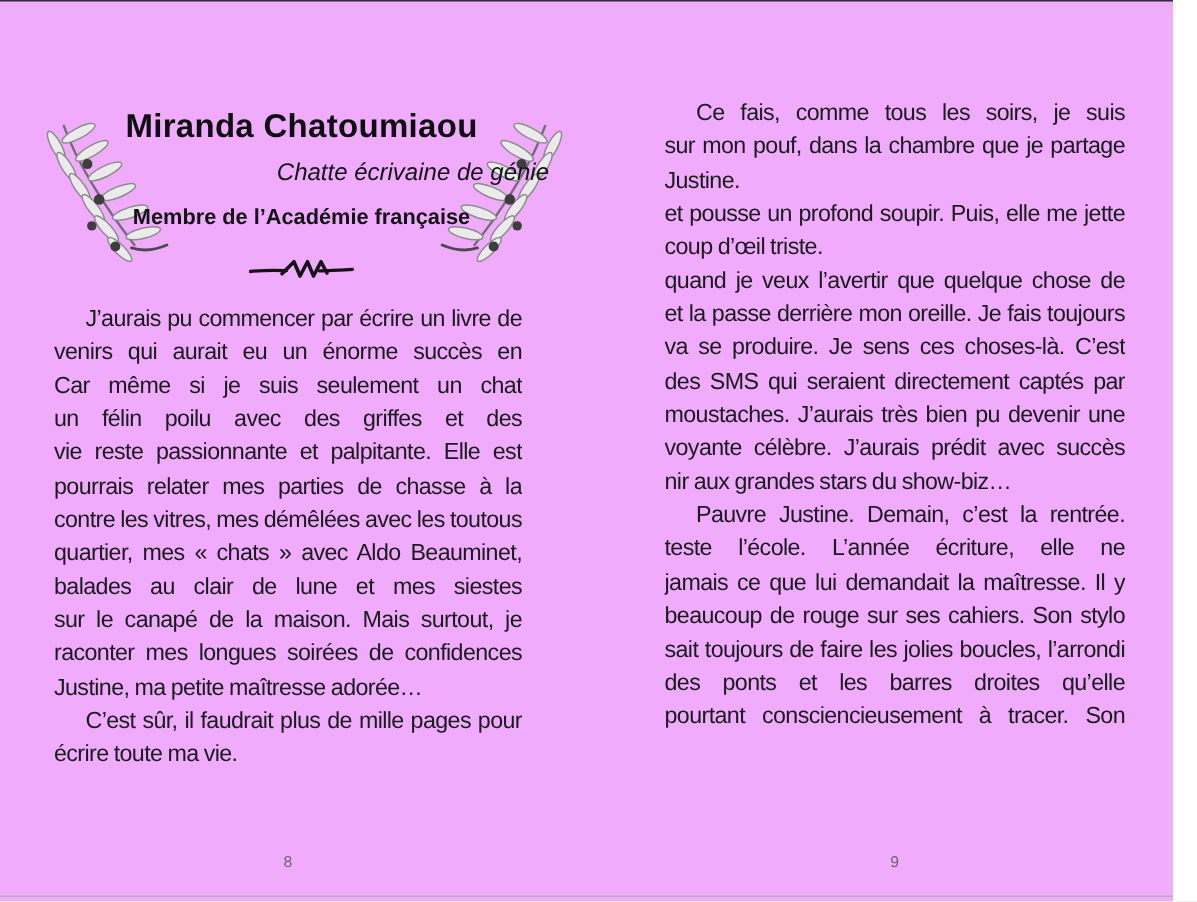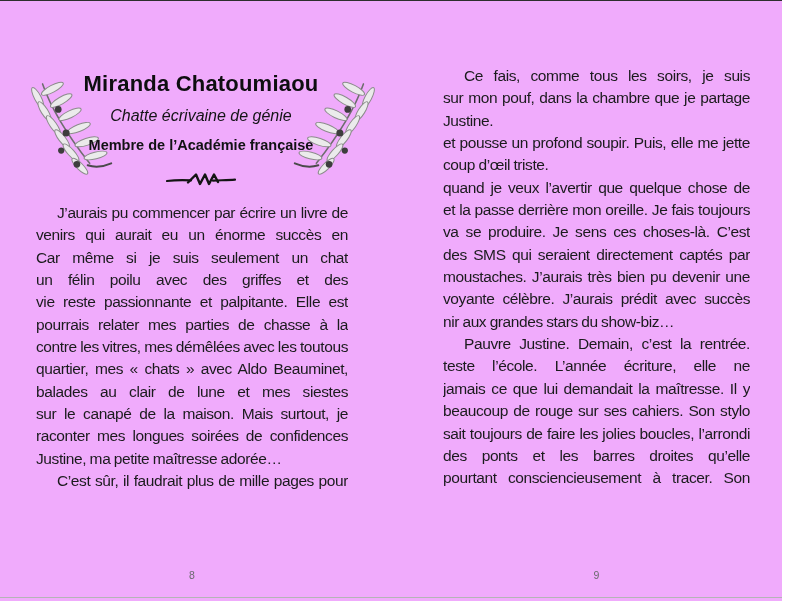--- a/index.html
+++ b/index.html
@@ -14,21 +14,21 @@
   .page-left{left:36px;width:312px;}
   .page-right{left:443px;width:307px;}
 
   .chapter-header{position:absolute;left:0;top:0;width:330px;text-align:center;}
   .title{
     position:absolute;left:0;top:72px;width:100%;margin:0;
     font-size:22px;font-weight:bold;color:#0e0e10;letter-spacing:.2px;line-height:24px;
   }
   .subtitle{
     position:absolute;left:0;top:107px;width:100%;
-    font-style:italic;font-size:16px;color:#141416;line-height:18px;
+    font-style:italic;font-size:16px;color:#141416;line-height:18px;text-align:right;
   }
   .affiliation{
     position:absolute;left:0;top:137px;width:100%;
     font-weight:bold;font-size:14.5px;color:#121214;line-height:16px;text-align:center;
   }
   .divider{position:absolute;left:130px;top:171px;width:70px;height:16px;}
 
   .branch{position:absolute;width:84px;height:102px;top:79px;}
   .branch svg{width:100%;height:100%;}
   .branch-left{left:-6px;}
@@ -138,20 +138,21 @@
           <div class="line">pourrais relater mes parties de chasse à la mouche</div>
           <div class="line">contre les vitres, mes démêlées avec les toutous du</div>
           <div class="line">quartier, mes « chats » avec Aldo Beauminet, nos</div>
           <div class="line">balades au clair de lune et mes siestes interminables</div>
           <div class="line">sur le canapé de la maison. Mais surtout, je pourrais</div>
           <div class="line">raconter mes longues soirées de confidences avec</div>
           <div class="line last">Justine, ma petite maîtresse adorée…</div>
         </div>
         <div class="para">
           <div class="line first">C’est sûr, il faudrait plus de mille pages pour</div>
+          <div class="line last">écrire toute ma vie.</div>
         </div>
       </div>
     <div class="folio">8</div>
   </section>
 
   <section class="page page-right">
     <div class="body-text body-right">
         <div class="para">
           <div class="line first">Ce fais, comme tous les soirs, je suis installée</div>
           <div class="line">sur mon pouf, dans la chambre que je partage avec</div>

